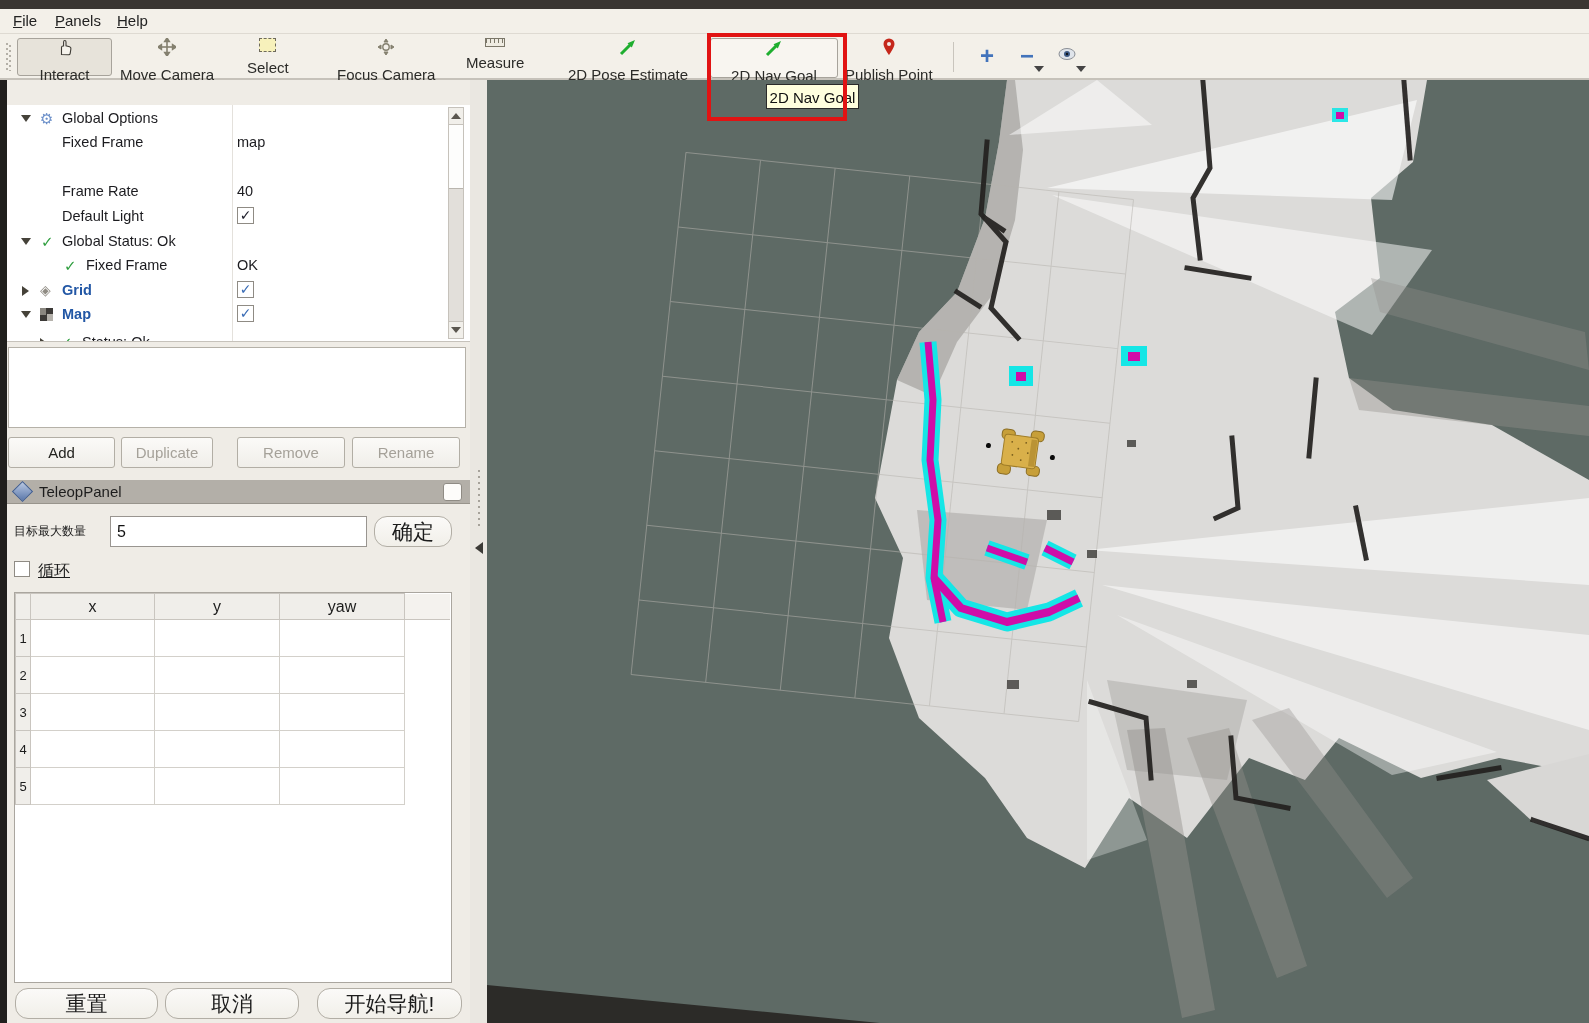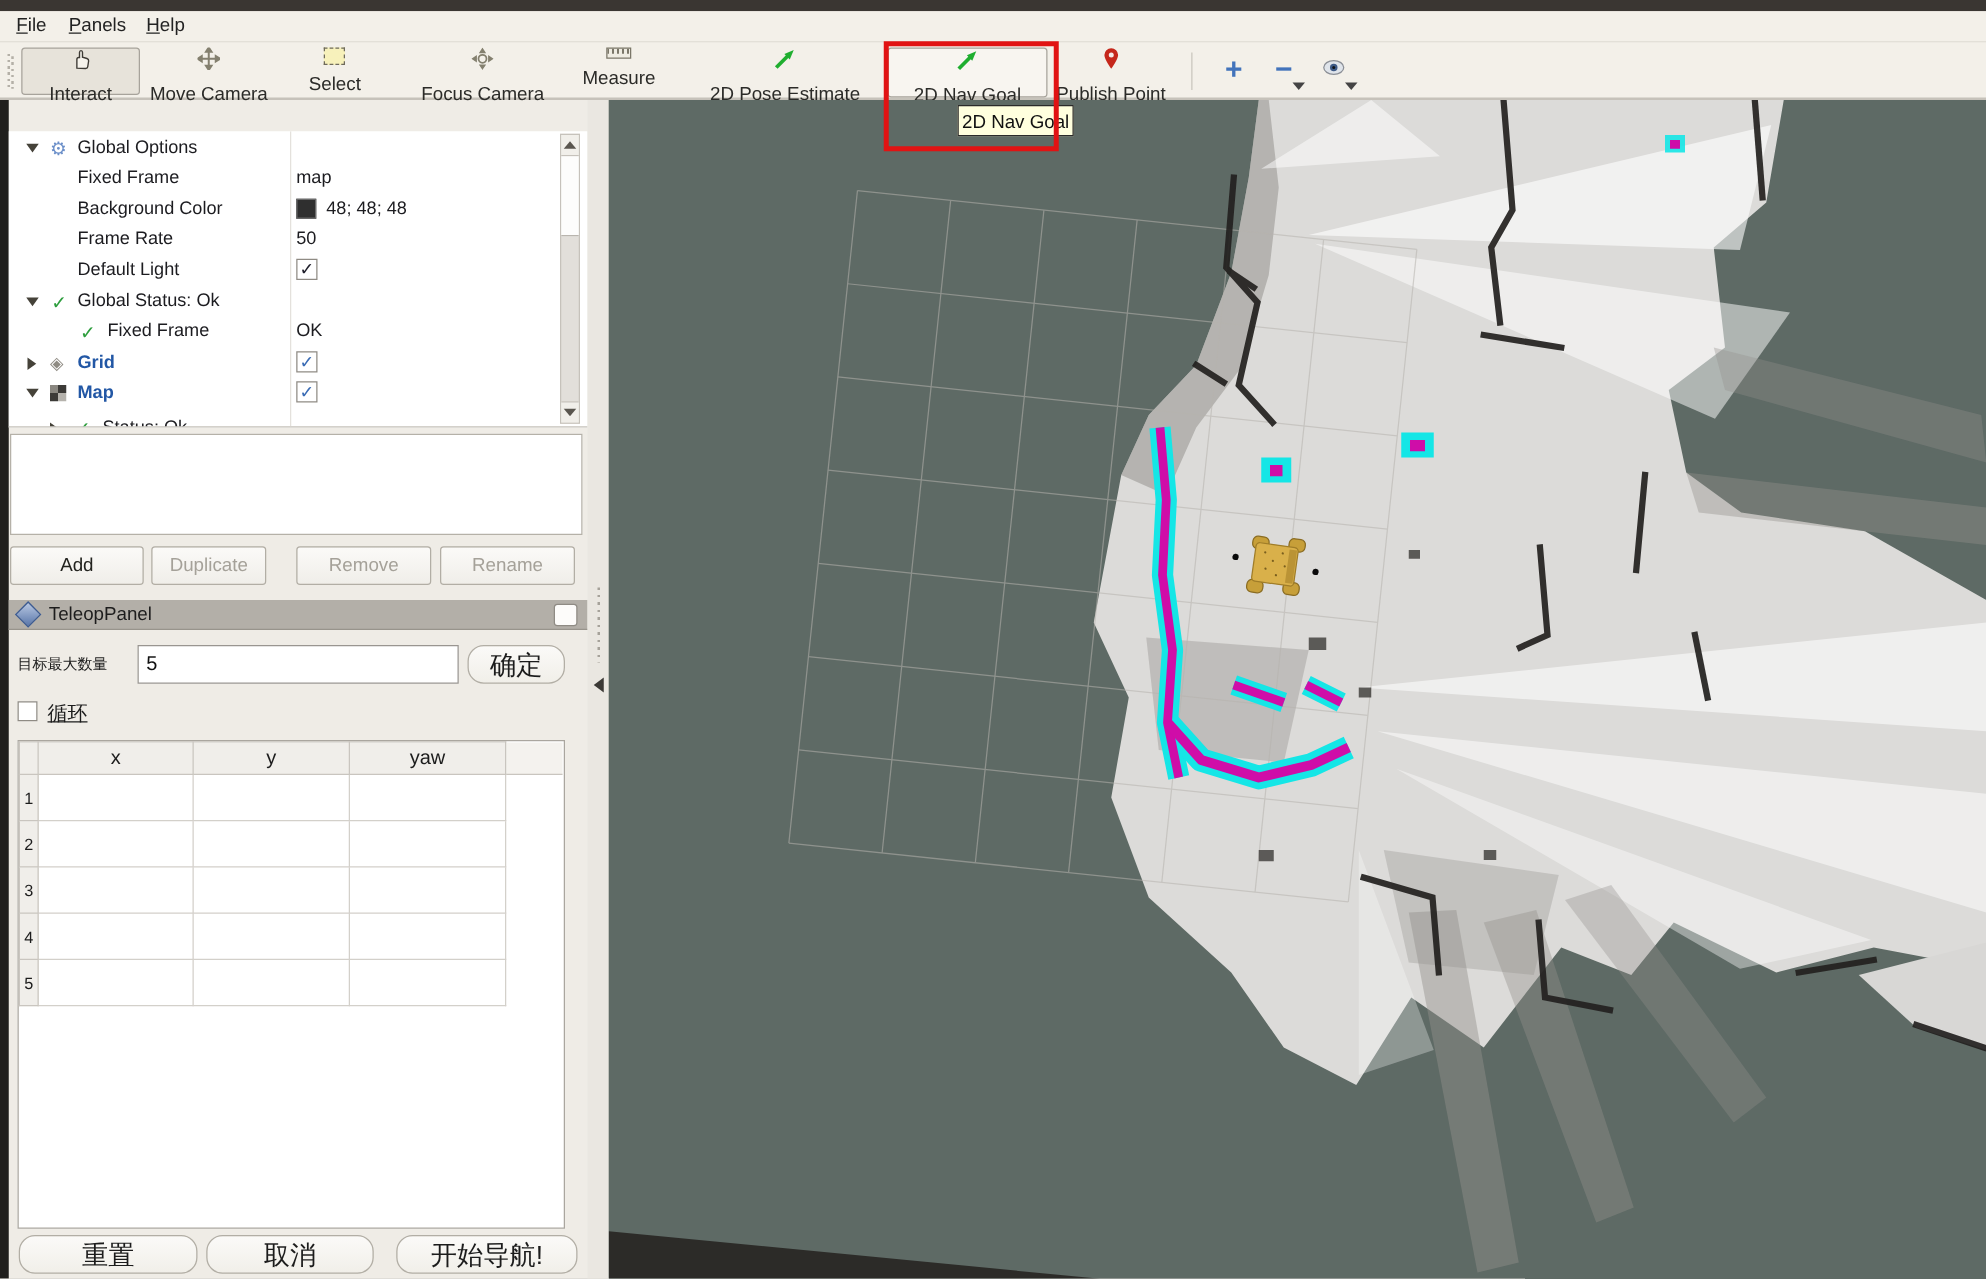--- a/index.html
+++ b/index.html
@@ -216,28 +216,23 @@
 
     <div class="trow" style="top:2px">
       <span class="exp down" style="left:14px"></span>
       <span class="lab gear" style="left:33px">⚙</span>
       <span class="lab" style="left:55px">Global Options</span>
     </div>
     <div class="trow" style="top:26px">
       <span class="lab" style="left:55px">Fixed Frame</span>
       <span class="val">map</span>
     </div>
-    <div class="trow" style="top:51px">
-      <span class="lab" style="left:55px">Background Color</span>
-      <span class="swatch"></span>
-      <span class="swtext">48; 48; 48</span>
-    </div>
     <div class="trow" style="top:75px">
       <span class="lab" style="left:55px">Frame Rate</span>
-      <span class="val">50</span>
+      <span class="val">40</span>
     </div>
     <div class="trow" style="top:100px">
       <span class="lab" style="left:55px">Default Light</span>
       <span class="cb dark">✓</span>
     </div>
     <div class="trow" style="top:125px">
       <span class="exp down" style="left:14px"></span>
       <span class="lab gcheck" style="left:34px">✓</span>
       <span class="lab" style="left:55px">Global Status: Ok</span>
     </div>

